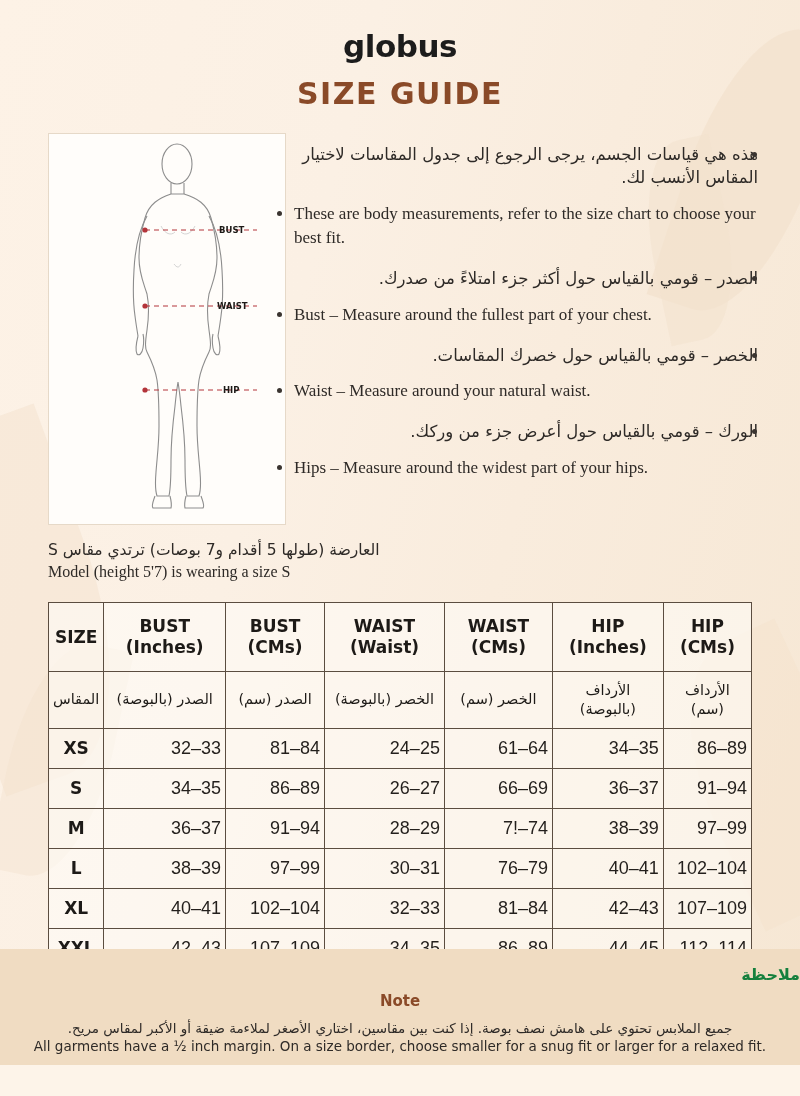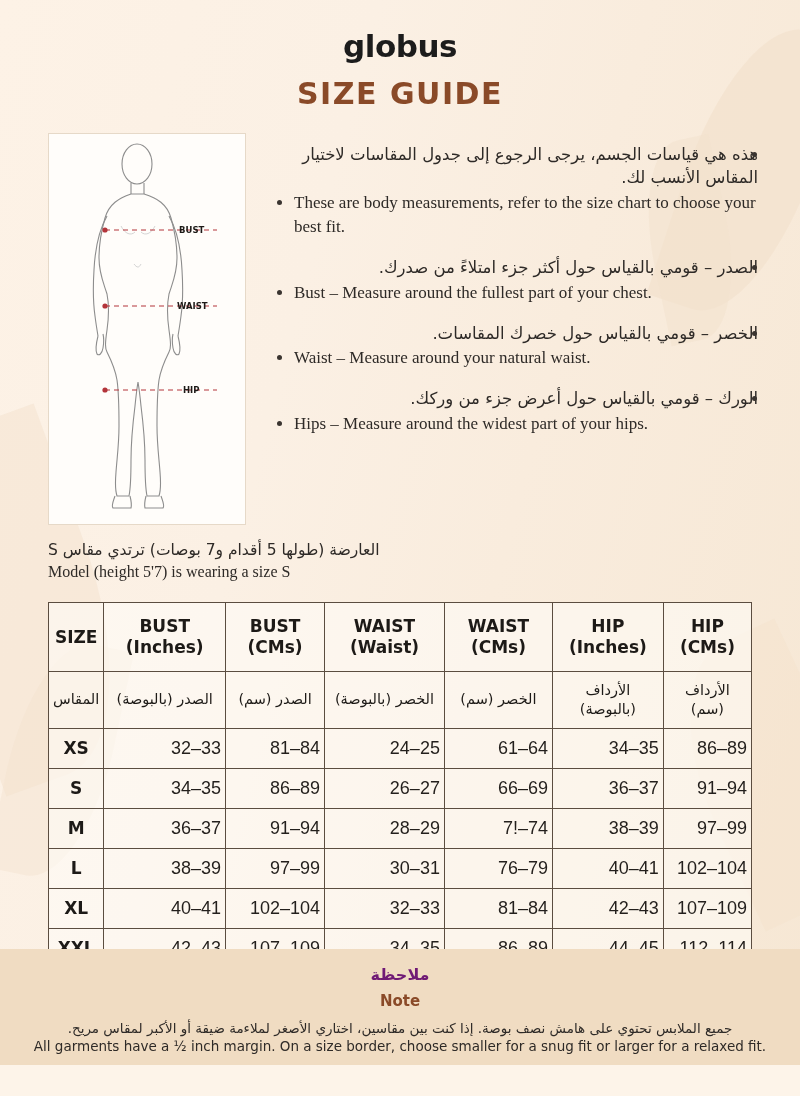--- a/index.html
+++ b/index.html
@@ -70,20 +70,21 @@
   .figure-box {
     width: 196px;
     flex: 0 0 196px;
   }
   .figure-frame {
     width: 196px;
     height: 390px;
     background: #fffdfa;
     border: 1px solid #e6d9c8;
     position: relative;
+    padding-left: 40px;
   }
   .figure-frame svg { display:block; }
 
   .bullets {
     flex: 1;
     padding-top: 10px;
   }
   .blk {
     margin-bottom: 17px;
   }
@@ -106,21 +107,21 @@
     direction: rtl;
     text-align: right;
     font-size: 16.5px;
     font-family: "DejaVu Sans", sans-serif;
     padding-right: 2px;
   }
   .ar::before { left: auto; right: 3px; }
   .en {
     font-size: 17px;
     font-family: "Liberation Serif", serif;
-    margin-top: 1px;
+    margin-top: 12px;
   }
 
   .model-note {
     padding: 14px 40px 0 48px;
     line-height: 1.42;
   }
   .model-note .ar-line {
     direction: rtl;
     text-align: left;
     font-size: 15.5px;
@@ -182,22 +183,23 @@
     background: #f0dcc2;
     z-index: 3;
     text-align: center;
     padding-top: 16px;
     box-sizing: border-box;
   }
   .footer .note-ar {
     font-family: "DejaVu Sans", sans-serif;
     font-size: 16px;
     font-weight: bold;
-    color: #701a75;
+    color: #15803d;
     direction: rtl;
+    text-align: right;
   }
   .footer .note-en {
     font-family: "DejaVu Sans", sans-serif;
     font-size: 15px;
     font-weight: bold;
     color: #8a4a28;
     margin-top: 8px;
   }
   .footer .disc-ar {
     direction: rtl;

